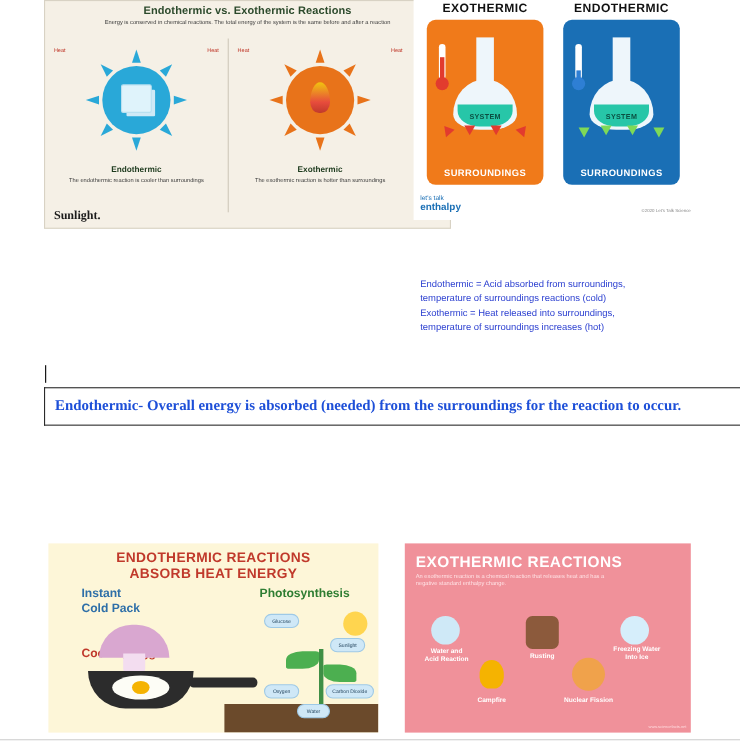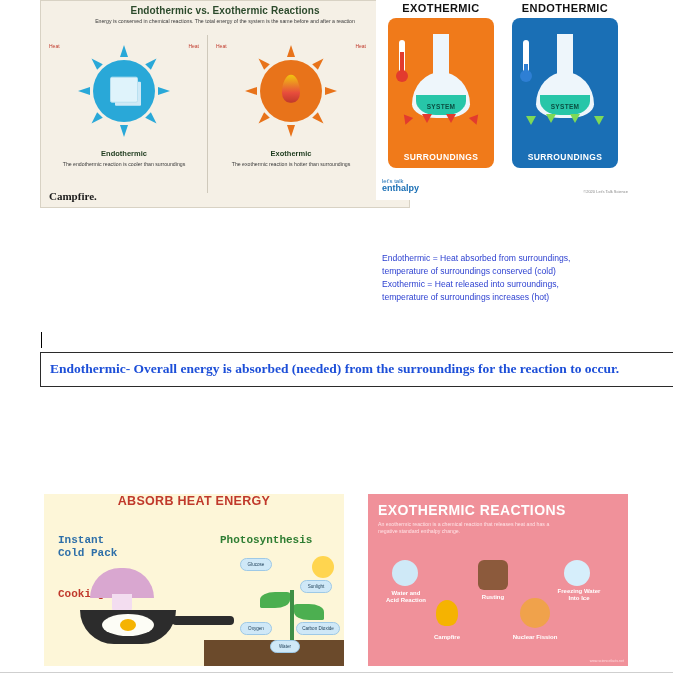--- a/index.html
+++ b/index.html
@@ -369,25 +369,26 @@
     margin-top: 6px;
     font-family: "Liberation Sans", sans-serif;
     font-weight: bold;
     font-size: 12.5px;
     color: #c0392b;
     letter-spacing: .3px;
     line-height: 1.15;
   }
   .bl-sub {
     position: absolute;
-    font-family: Liberation Mono, monospace;
+    font-family: Liberation Sans, sans-serif;
     font-weight: bold;
     font-size: 11px;
     color: #1f6f3e;
     line-height: 1.15;
+    margin-left: 16px;
   }
   .bl-sub.cold { left: 14px; top: 40px; color:#2e6fa8; }
   .bl-sub.photo { left: 176px; top: 40px; color:#2e7d32; }
   .bl-sub.egg { left: 14px; top: 94px; color:#c0392b; }
   .mushroom-cap {
     position: absolute;
     left: 46px; top: 74px;
     width: 64px; height: 30px;
     background: #d9a7d0;
     border-radius: 32px 32px 0 0;
@@ -563,21 +564,21 @@
         <div class="ray" style="transform:translate(-50%,-50%) rotate(225deg) translateY(-40px);"></div>
         <div class="ray" style="transform:translate(-50%,-50%) rotate(270deg) translateY(-40px);"></div>
         <div class="ray" style="transform:translate(-50%,-50%) rotate(315deg) translateY(-40px);"></div>
         <div class="disc"></div>
         <div class="flame"></div>
       </div>
       <div class="tc-half-title">Exothermic</div>
       <div class="tc-half-desc">The exothermic reaction is hotter than surroundings</div>
     </div>
 
-    <div class="tc-brand">Campfire.</div>
+    <div class="tc-brand">Sunlight.</div>
   </div>
 
   <div class="lts">
 
     <div class="lts-col exo">
       <div class="lts-colhead">EXOTHERMIC</div>
     </div>
     <div class="lts-col endo">
       <div class="lts-colhead">ENDOTHERMIC</div>
     </div>
@@ -625,38 +626,39 @@
     </div>
 
     <div class="lts-brand">
       <span>let's talk</span><br>
       <span class="big">enthalpy</span>
     </div>
     <div class="lts-credit">©2020 Let's Talk Science</div>
   </div>
 
   <div class="defs-blue">
-    <div>Endothermic = Heat absorbed from surroundings,</div>
-    <div>temperature of surroundings conserved (cold)</div>
+    <div>Endothermic = Acid absorbed from surroundings,</div>
+    <div>temperature of surroundings reactions (cold)</div>
     <div>Exothermic = Heat released into surroundings,</div>
     <div>temperature of surroundings increases (hot)</div>
   </div>
 </div>
 
 <div class="caret"></div>
 
 <table class="def-table">
   <tbody>
       <tr>
     <td>Endothermic- Overall energy is absorbed (needed) from the surroundings for the reaction to occur.</td>
   </tr>
 </tbody>
   </table>
 
 <div class="bottom-left">
+  <div class="bl-title">ENDOTHERMIC REACTIONS</div>
   <div class="bl-title" style="margin-top:0">ABSORB HEAT ENERGY</div>
 
   <div class="bl-sub cold">Instant<br>Cold Pack</div>
   <div class="bl-sub photo">Photosynthesis</div>
   <div class="bl-sub egg">Cooking Egg</div>
 
   <div class="mushroom-cap"></div>
   <div class="mushroom-stem"></div>
 
   <div class="pan"></div>

